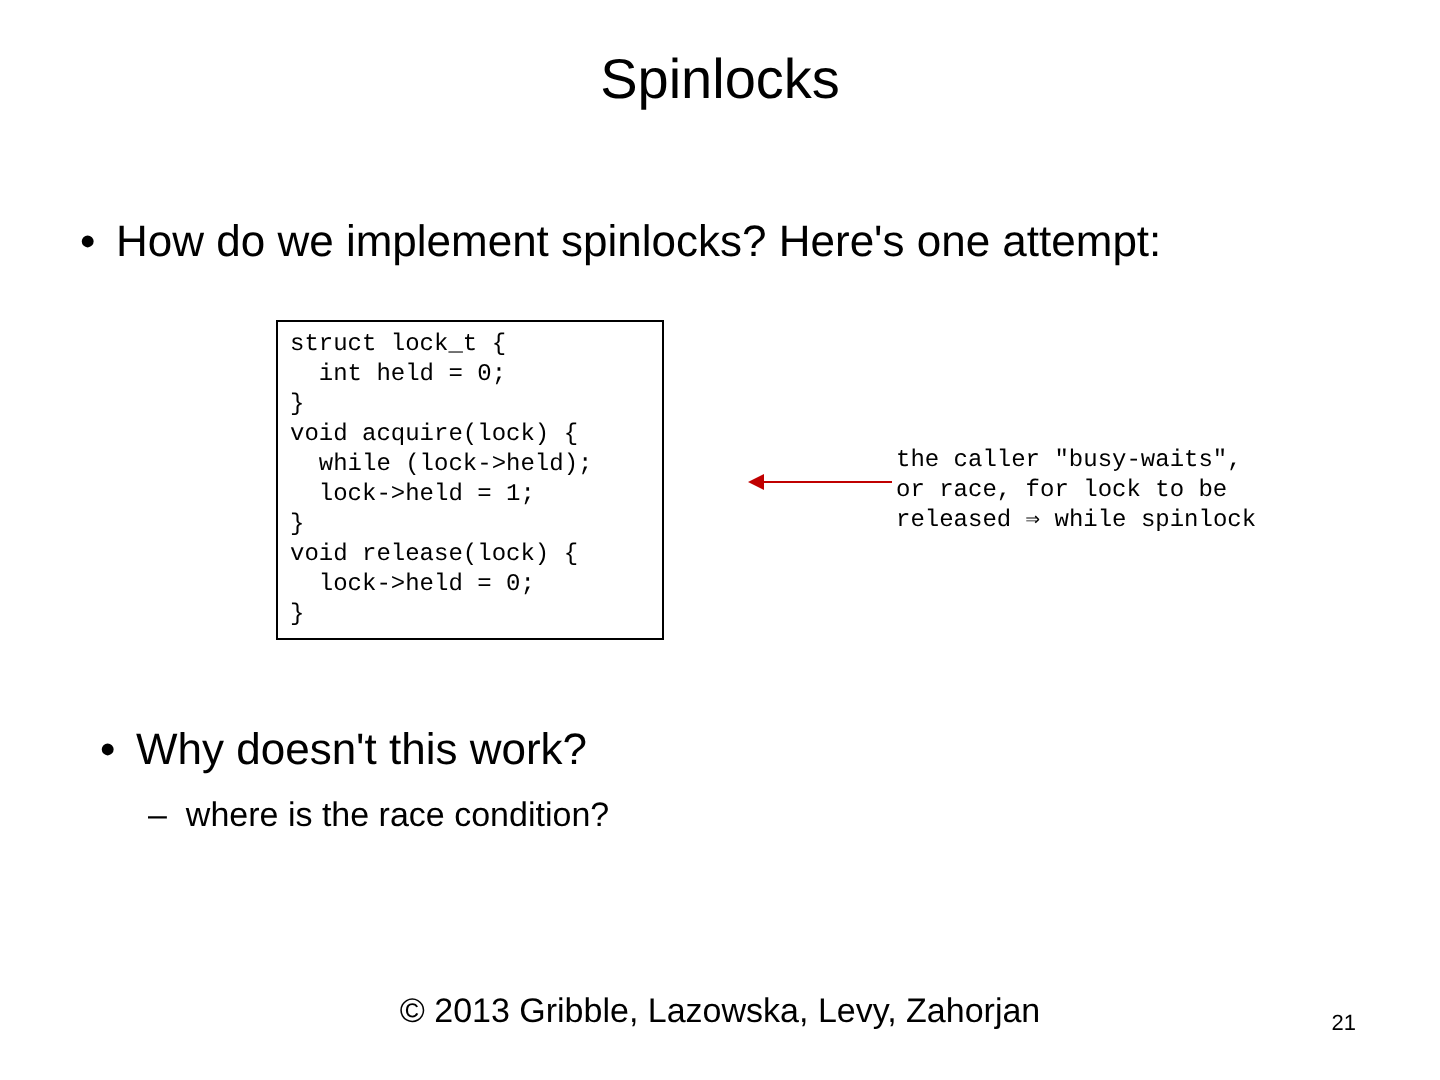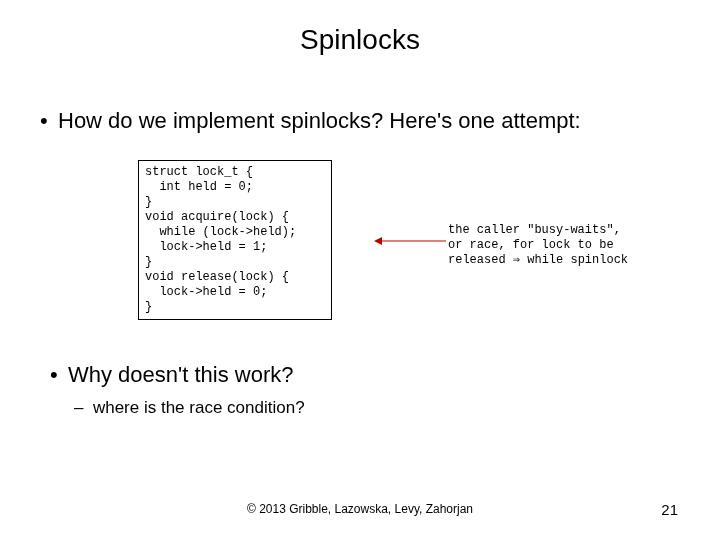--- a/index.html
+++ b/index.html
@@ -78,27 +78,27 @@
     left: 74px;
     top: 398px;
     font-size: 17px;
   }
   .footer {
     position: absolute;
     bottom: 24px;
     left: 0;
     width: 100%;
     text-align: center;
-    font-size: 12px;
+    font-size: 17px;
   }
   .pagenum {
     position: absolute;
     right: 42px;
     bottom: 22px;
-    font-size: 15px;
+    font-size: 11px;
   }
 </style>
 </head>
 <body>
 
 <div class="slide">
 
   <div class="title">Spinlocks</div>
 
   <div class="bullet-1">

